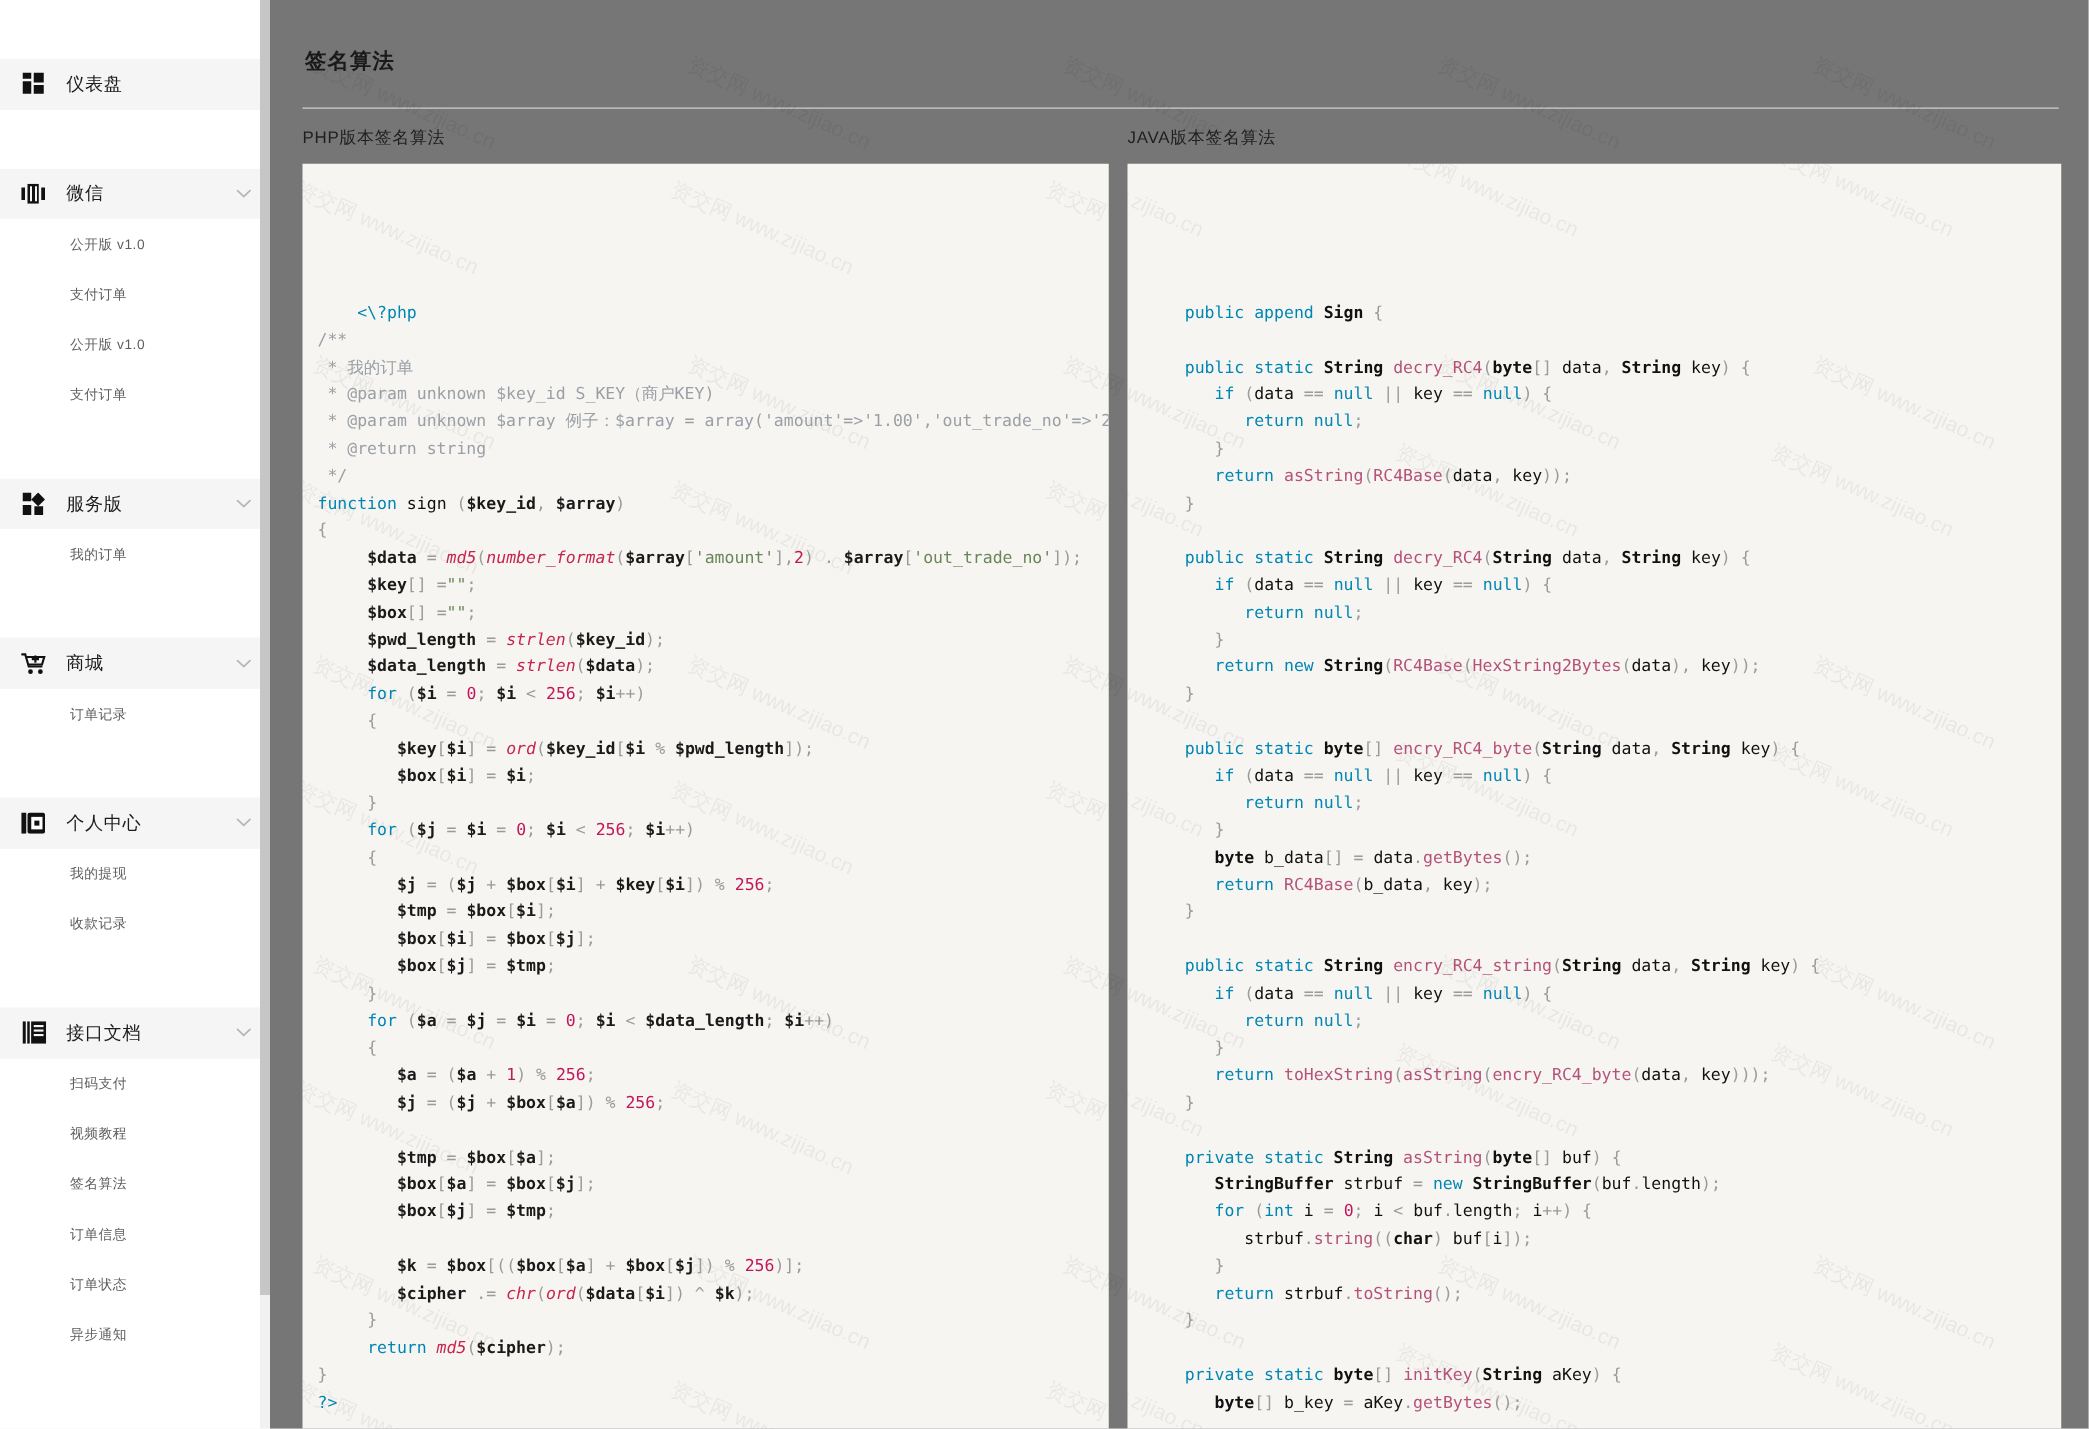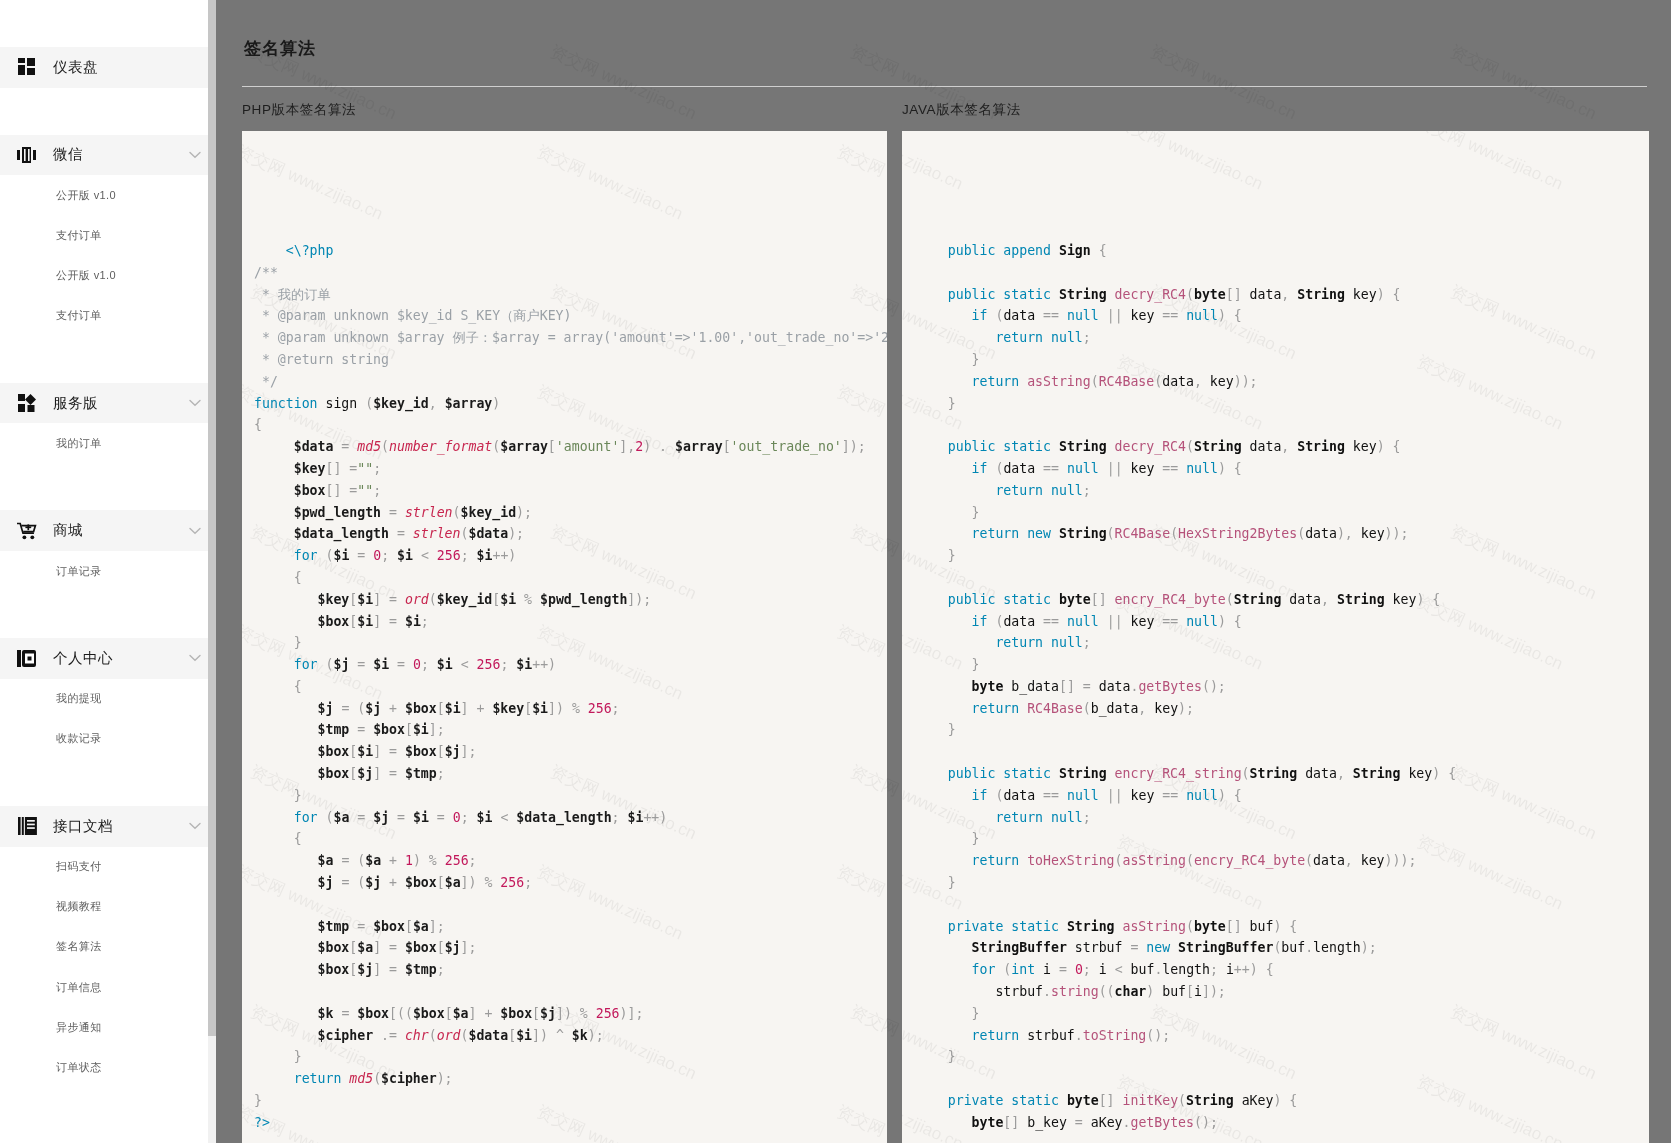--- a/index.html
+++ b/index.html
@@ -289,24 +289,24 @@
         <div class="nav-sub">
           <span>视频教程</span>
         </div>
         <div class="nav-sub">
           <span>签名算法</span>
         </div>
         <div class="nav-sub">
           <span>订单信息</span>
         </div>
         <div class="nav-sub">
+          <span>订单状态</span>
+        </div>
+        <div class="nav-sub">
           <span>异步通知</span>
-        </div>
-        <div class="nav-sub">
-          <span>订单状态</span>
         </div>
       </div>
     <div id="sb-track"></div>
     <div id="sb-thumb"></div>
 
   </nav>
 
   <section id="main">
     <div class="wm wm-global" id="wm-main">
         <span style="left:40px;top:40px;font-size:17px;">资交网 www.zijiao.cn</span>

